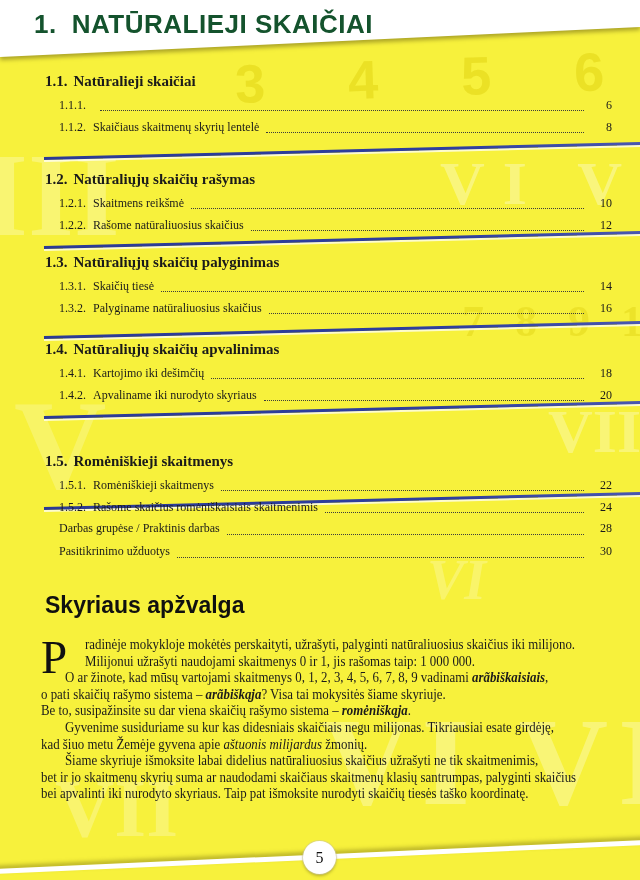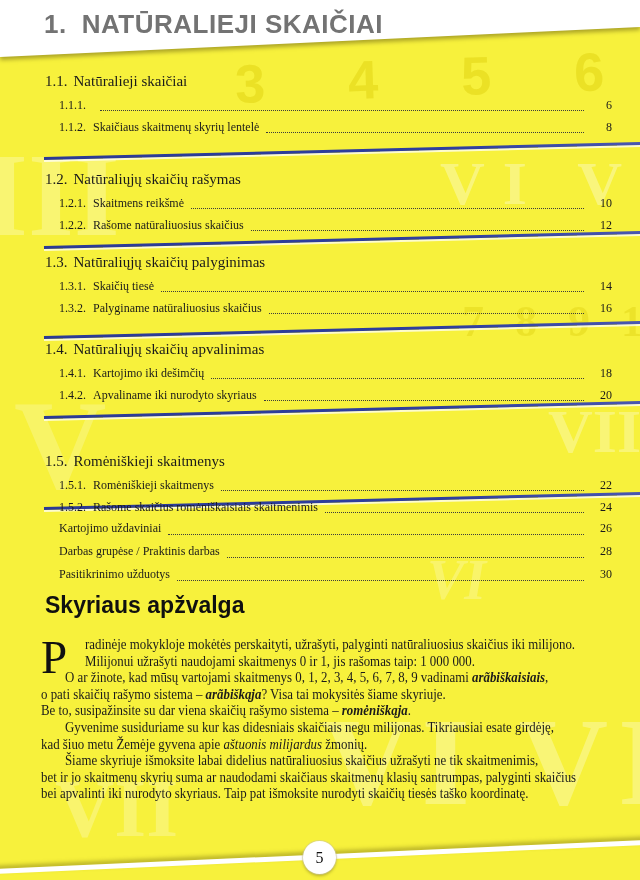--- a/index.html
+++ b/index.html
@@ -15,34 +15,34 @@
   .wm-vii-right{left:548px;top:396px;font-size:62px;color:rgba(255,255,255,0.30);}
   .wm-v-left{left:14px;top:372px;font-size:128px;color:rgba(255,255,255,0.22);}
   .wm-vi-bottom{left:322px;top:692px;font-size:124px;color:rgba(255,255,255,0.30);letter-spacing:10px;}
   .wm-vii-bl{left:55px;top:762px;font-size:82px;color:rgba(255,255,255,0.25);}
   .wm-vi-mid{left:427px;top:548px;font-size:56px;color:rgba(255,255,255,0.24);font-style:italic;}
   
   .band-wrap{position:absolute;top:0;left:0;width:100%;height:70px;
              filter:drop-shadow(0 3px 2px rgba(110,100,20,0.55));}
   .band{width:100%;height:70px;background:#ffffff;
         clip-path:polygon(0 0,100% 0,100% 27px,0 57px);}
-  .chapter-title{position:absolute;left:44px;top:9px;margin:0;
+  .chapter-title{position:absolute;left:34px;top:9px;margin:0;
                  font-family:"Liberation Sans",sans-serif;font-weight:bold;font-size:26px;
-                 color:#737373;letter-spacing:0.5px;}
+                 color:#14532d;letter-spacing:0.5px;}
   .chapter-title .num{margin-right:15px;}
   
   .sep{position:absolute;left:44px;width:600px;height:3px;
        background:linear-gradient(to right,#2b3a94 0%,#2f3f9e 70%,#4a58b0 100%);
        transform:rotate(-1.45deg);transform-origin:left center;
        box-shadow:0 -6px 7px -2px rgba(120,110,15,0.5),0 2px 0 rgba(255,255,255,0.75);}
   .sep1{top:157px;} .sep2{top:246px;} .sep3{top:336px;} .sep4{top:416px;} .sep5{top:507px;}
   
   .toc-section{position:absolute;left:45px;right:28px;}
   .ts1{top:70px;} .ts2{top:168px;} .ts3{top:251px;} .ts4{top:338px;} .ts5{top:426px;margin-top:24px;} .ts-extra{top:517px;}
-  .toc-h{font-weight:normal;font-size:15px;line-height:22px;margin-bottom:2px;}
+  .toc-h{font-weight:bold;font-size:15px;line-height:22px;margin-bottom:2px;}
   .toc-h .lbl{margin-right:6px;}
   .toc-row{display:flex;align-items:flex-end;padding-left:14px;font-size:12px;line-height:22px;height:22px;}
   .ts-extra .toc-row{height:23px;line-height:23px;}
   .toc-row .lbl{margin-right:7px;}
   .dots{flex:1;border-bottom:1.7px dotted #3c3c3c;margin:0 4px 5px 7px;}
   .pg{min-width:24px;text-align:right;}
   
   .review-h{position:absolute;left:45px;top:592px;margin:0;
             font-family:"Liberation Sans",sans-serif;font-size:23px;font-weight:bold;color:#101010;}
   .dropcap{position:absolute;left:41px;top:634px;font-size:47px;line-height:1;color:#111;}
@@ -171,25 +171,20 @@
     </div>
     <div class="toc-row">
       <span class="lbl">1.5.2.</span>
       <span>Rašome skaičius romėniškaisiais skaitmenimis</span>
       <span class="dots"></span>
       <span class="pg">24</span>
     </div>
   </div>
 
   <div class="toc-section ts-extra">
-    <div class="toc-row">
-      <span>Kartojimo uždaviniai</span>
-      <span class="dots"></span>
-      <span class="pg">26</span>
-    </div>
     <div class="toc-row">
       <span>Darbas grupėse / Praktinis darbas</span>
       <span class="dots"></span>
       <span class="pg">28</span>
     </div>
     <div class="toc-row">
       <span>Pasitikrinimo užduotys</span>
       <span class="dots"></span>
       <span class="pg">30</span>
     </div>

